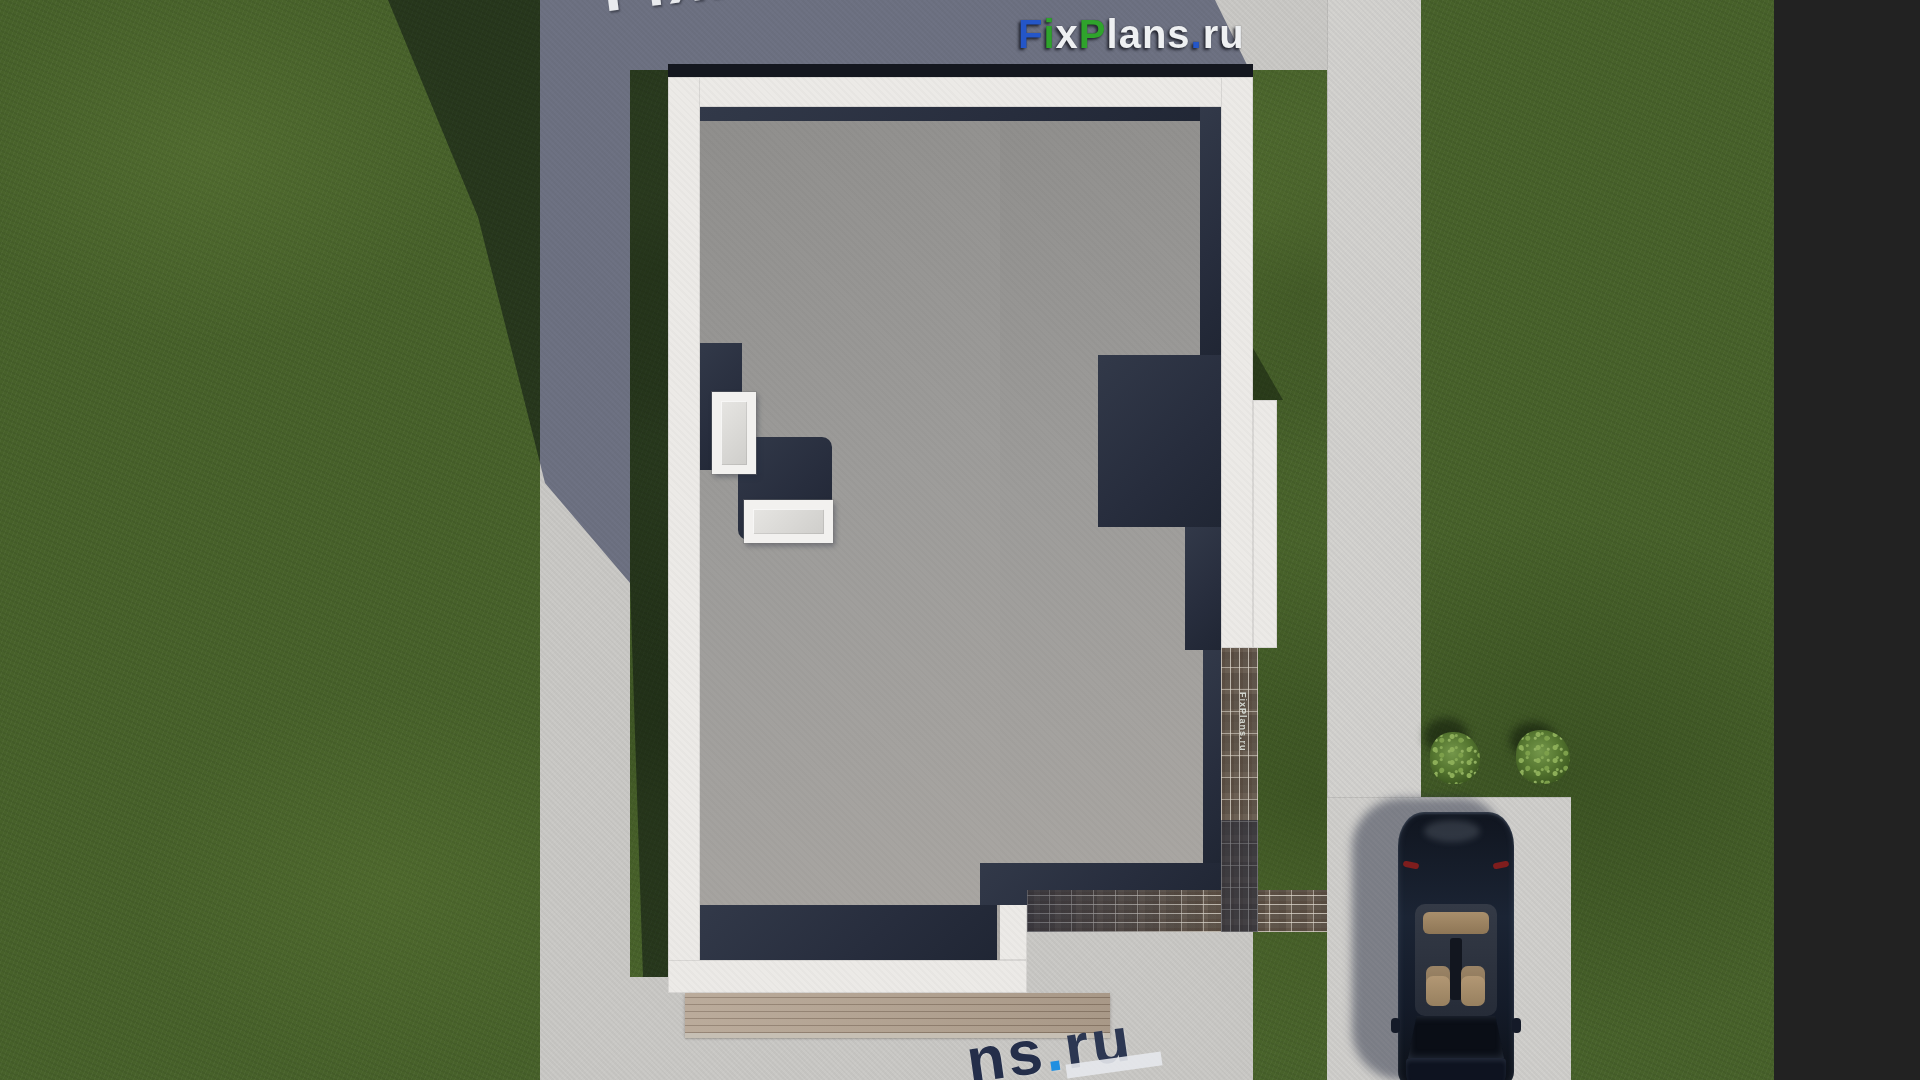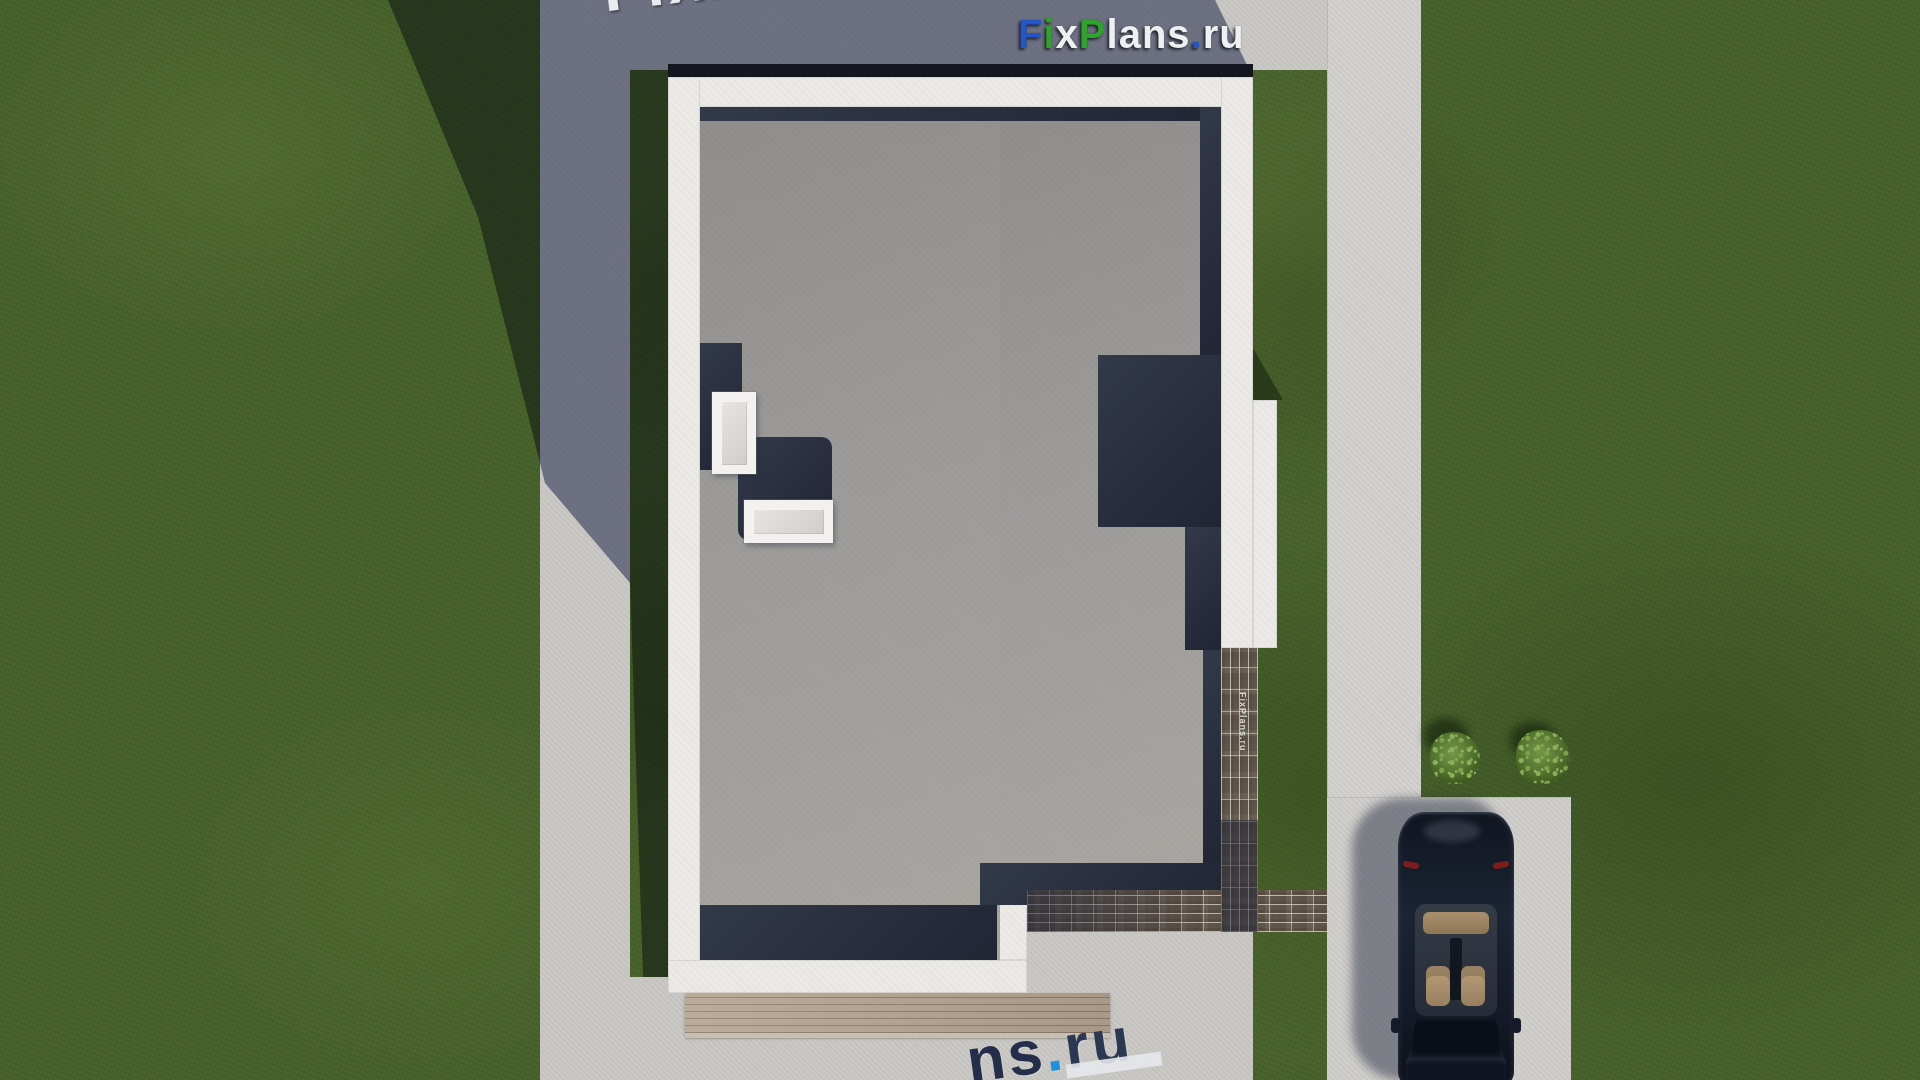--- a/index.html
+++ b/index.html
@@ -1,16 +1,16 @@
 <!DOCTYPE html>
 <html><head>
 <meta charset="utf-8">
 <style>
   html,body{margin:0;padding:0;background:#222;}
-  #stage{position:relative;width:1920px;height:1080px;overflow:hidden;
+  #stage{position:relative;width:1774px;height:1080px;overflow:hidden;
          font-family:"Liberation Sans", sans-serif;}
   #stage div{position:absolute;}
 
   
   .grass{
     background-color:#47612a;
     background-image:
       radial-gradient(ellipse 420px 320px at 12% 14%, rgba(130,160,75,.16), transparent 60%),
       radial-gradient(ellipse 560px 420px at 88% 72%, rgba(28,44,14,.28), transparent 62%),
       radial-gradient(ellipse 420px 330px at 22% 82%, rgba(120,150,65,.14), transparent 60%),

